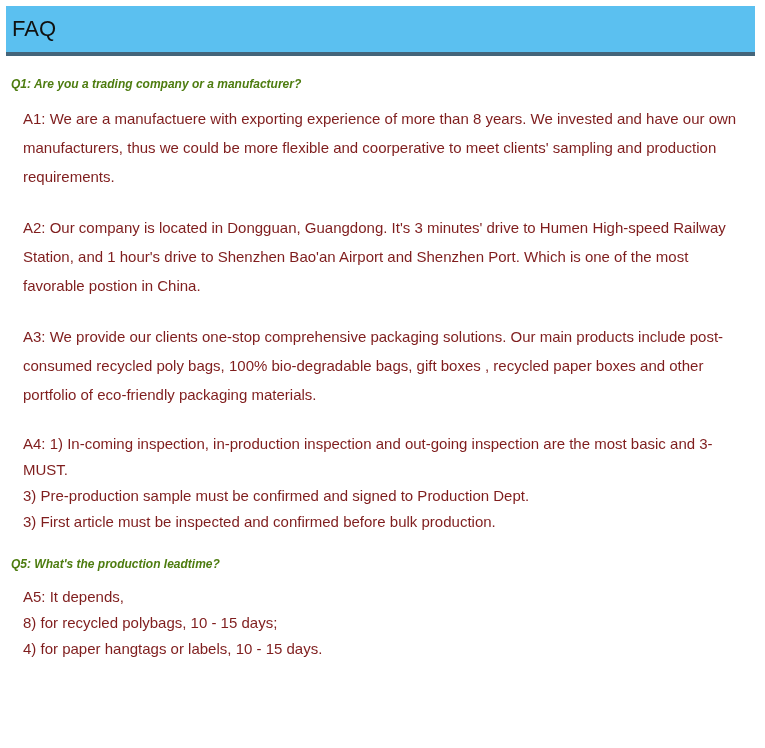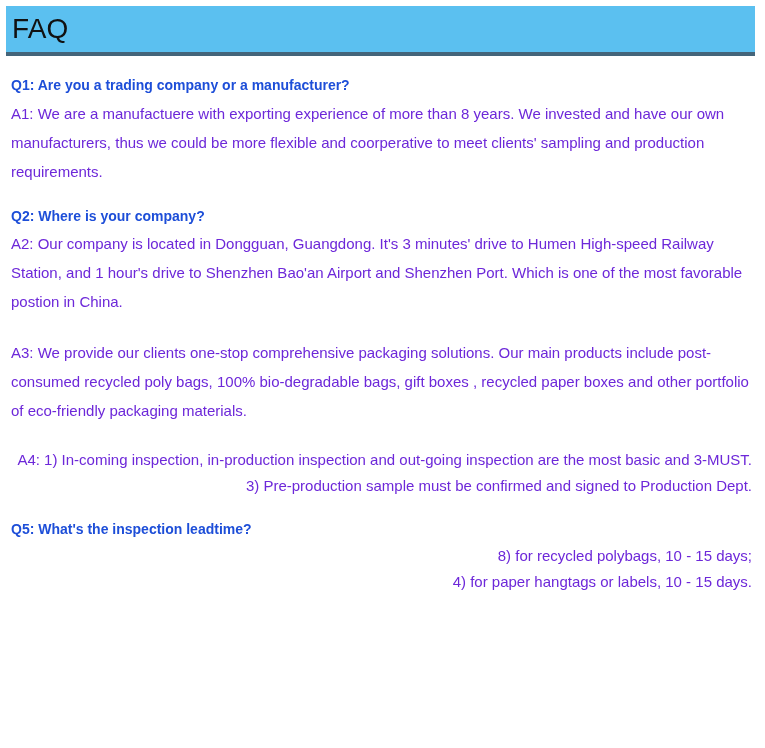--- a/index.html
+++ b/index.html
@@ -27,96 +27,97 @@
   .faq-header {
     margin: 6px 10px 0 6px;
     height: 46px;
     background: #5bc0f0;
     border-bottom: 4px solid #44657a;
     display: flex;
     align-items: center;
     box-sizing: content-box;
   }
   .faq-header-title {
-    font-size: 28px;
+    font-size: 22px;
     font-weight: 400;
     color: #111111;
     line-height: 1;
     padding-left: 6px;
     letter-spacing: 0.1px;
   }
 
   
   .faq-body {
     padding: 0 13px 0 11px;
   }
 
   .faq-block {
     margin-top: 22px;
   }
   .faq-block:first-child {
     margin-top: 21px;
   }
 
   .faq-question {
-    font-size: 14px;
+    font-size: 12px;
     font-weight: bold;
-    color: #1d4ed8;
+    color: #4d7c0f;
     line-height: 1.25;
     margin: 0 0 4px 0;
+    font-style: italic;
   }
 
   .faq-answer {
     font-size: 15px;
-    color: #6d28d9;
+    color: #7f1d1d;
     line-height: 29px;
-    margin: 0;
+    margin: 12px;
     max-width: 742px;
   }
 
   .faq-answer-line {
     display: block;
     line-height: 26px;
-    text-align: right;
   }
 </style>
 </head>
 <body>
 
 <div class="page">
 
   <div class="faq-header">
     <div class="faq-header-title">FAQ</div>
   </div>
 
   <div class="faq-body">
 
     <div class="faq-block">
       <p class="faq-question">Q1: Are you a trading company or a manufacturer?</p>
       <p class="faq-answer">A1: We are a manufactuere with exporting experience of more than 8 years. We invested and have our own manufacturers, thus we could be more flexible and coorperative to meet clients' sampling and production requirements.</p>
     </div>
 
     <div class="faq-block">
-      <p class="faq-question">Q2: Where is your company?</p>
       <p class="faq-answer">A2: Our company is located in Dongguan, Guangdong. It's 3 minutes' drive to Humen High-speed Railway Station, and 1 hour's drive to Shenzhen Bao'an Airport and Shenzhen Port. Which is one of the most favorable postion in China.</p>
     </div>
 
     <div class="faq-block">
       <p class="faq-answer">A3: We provide our clients one-stop comprehensive packaging solutions. Our main products include post-consumed recycled poly bags, 100% bio-degradable bags, gift boxes , recycled paper boxes and other portfolio of eco-friendly packaging materials.</p>
     </div>
 
     <div class="faq-block">
       <div class="faq-answer">
         <span class="faq-answer-line">A4: 1) In-coming inspection, in-production inspection and out-going inspection are the most basic and 3-MUST.</span>
         <span class="faq-answer-line">3) Pre-production sample must be confirmed and signed to Production Dept.</span>
+        <span class="faq-answer-line">3) First article must be inspected and confirmed before bulk production.</span>
       </div>
     </div>
 
     <div class="faq-block">
-      <p class="faq-question">Q5: What's the inspection leadtime?</p>
+      <p class="faq-question">Q5: What's the production leadtime?</p>
       <div class="faq-answer">
+        <span class="faq-answer-line">A5: It depends,</span>
         <span class="faq-answer-line">8) for recycled polybags, 10 - 15 days;</span>
         <span class="faq-answer-line">4) for paper hangtags or labels, 10 - 15 days.</span>
       </div>
     </div>
 
   </div>
 </div>
 
 </body></html>

